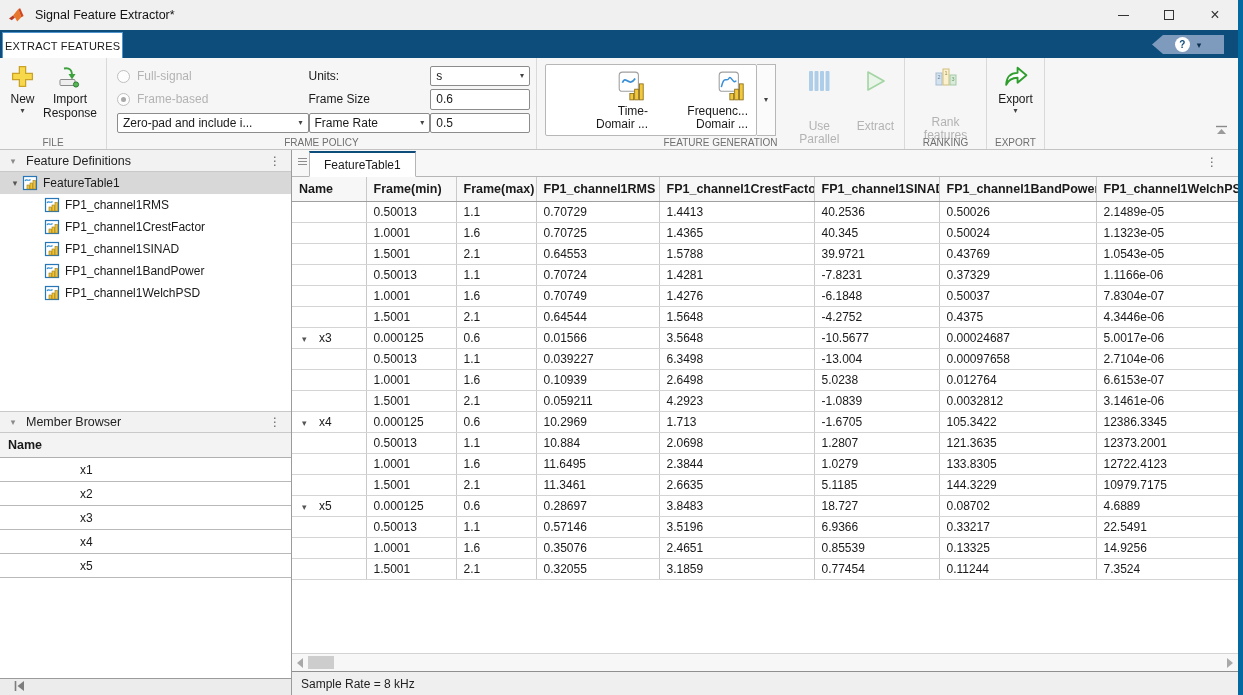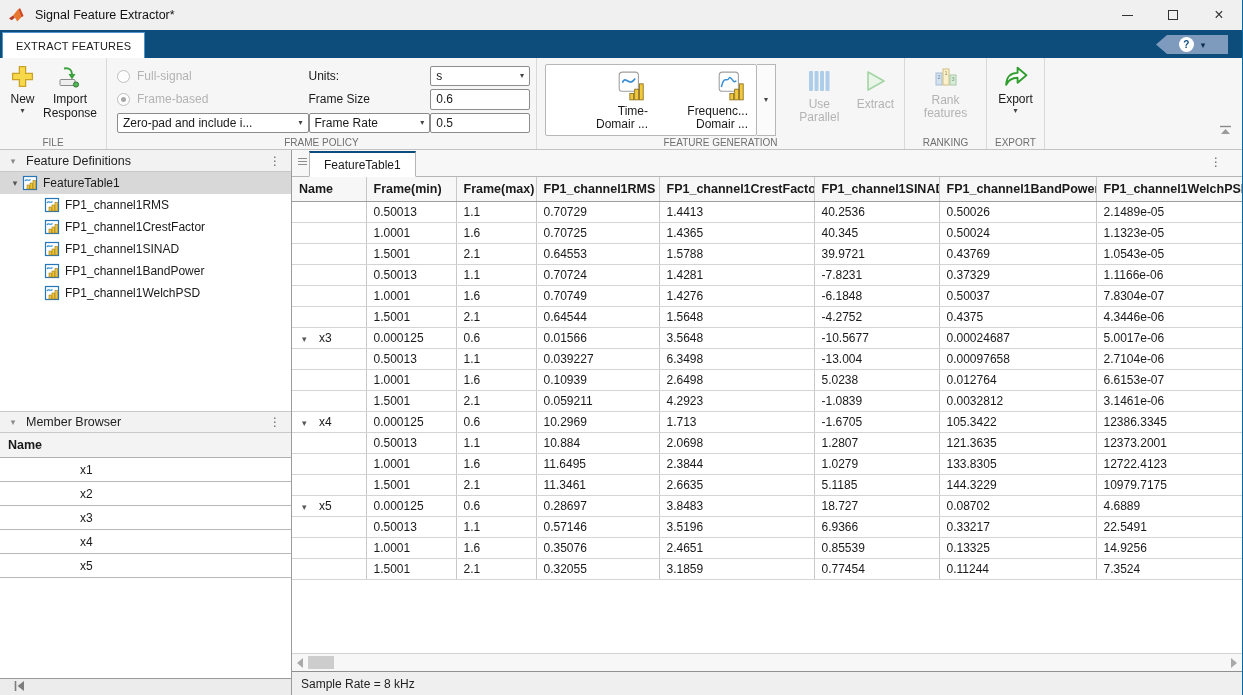--- a/index.html
+++ b/index.html
@@ -1,43 +1,43 @@
 <!DOCTYPE html>
 <html><head>
 <meta charset="utf-8">
 <style>
   * { box-sizing: border-box; margin: 0; padding: 0; }
   html,body { width:1243px; height:695px; overflow:hidden; }
   body { font-family:"Liberation Sans","DejaVu Sans",sans-serif; font-size:12px; color:#1a1a1a; background:#fff; }
-  .app { position:relative; width:1243px; height:695px; border-right:1px solid #0369a1; display:flex; flex-direction:column; }
+  .app { position:relative; width:1243px; height:695px; border-right:5px solid #0369a1; display:flex; flex-direction:column; }
 
   
   .titlebar { height:30px; background:#f0f0f0; display:flex; align-items:center; flex:0 0 auto; }
   .titlebar .logo { margin:0 8px 0 9px; display:flex; }
   .titlebar .title { font-size:12.5px; color:#111; }
   .win-controls { margin-left:auto; display:flex; height:100%; }
   .win-btn { width:46px; height:100%; display:flex; align-items:center; justify-content:center; color:#222; }
   .glyph-min { width:11px; height:0; border-top:1.6px solid #333; display:inline-block; }
   .glyph-max { width:10px; height:10px; border:1.4px solid #333; display:inline-block; }
   .glyph-close { font-size:16px; color:#333; line-height:1; }
 
   
   .ribbon-tabs { height:28px; background:#0c4d7c; display:flex; align-items:flex-end; position:relative; flex:0 0 auto; }
-  .ribbon-tab { margin-left:2px; height:26px; background:#fff; border:1px solid #4f94cd; border-bottom:none; padding:0 13px; display:flex; align-items:center; font-size:11px; color:#1a1a1a; letter-spacing:.2px; }
+  .ribbon-tab { margin-left:2px; height:26px; background:#fff; border:1px solid #4f94cd; border-bottom:none; padding:0 2px; display:flex; align-items:center; font-size:11px; color:#1a1a1a; letter-spacing:.2px; }
   .help-pill { position:absolute; right:14px; top:5px; width:72px; height:19px; background:#7e9bbd; clip-path:polygon(11px 0,100% 0,100% 100%,11px 100%,0 50%); display:flex; align-items:center; justify-content:center; gap:7px; }
   .help-circle { width:15px; height:15px; border-radius:50%; background:#fff; display:flex; align-items:center; justify-content:center; font-size:10px; font-weight:bold; color:#0c4d7c; }
   .help-arrow { font-size:9px; color:#0b2f4e; }
 
   
   .toolbar { height:92px; background:#f6f6f6; border-bottom:1px solid #c3c3c3; display:flex; flex:0 0 auto; }
   .tsection { position:relative; border-right:1px solid #d9d9d9; padding:4px 6px 16px 6px; display:flex; }
   .tsection-label { position:absolute; bottom:1px; left:0; right:0; text-align:center; font-size:10px; color:#6f6f6f; white-space:nowrap; }
   .tool-btn { display:flex; flex-direction:column; align-items:center; justify-content:flex-start; padding:2px 4px; gap:1px; }
   .tool-btn .lbl { font-size:12px; color:#1a1a1a; line-height:13px; text-align:center; }
-  .tool-btn .lbl.disabled { color:#b3b3b3; }
+  .tool-btn .lbl.disabled { color:#b3b3b3;margin-top:22px; }
   .dd-arrow { font-size:8px; color:#444; line-height:8px; }
 
   
   .fp-col { display:flex; flex-direction:column; gap:3px; padding-top:4px; }
   .fp-row { height:21px; display:flex; align-items:center; }
   .radio { width:13px; height:13px; border:1px solid #bfbfbf; border-radius:50%; background:#fdfdfd; margin-right:7px; position:relative; flex:0 0 auto; }
   .radio.checked::after { content:""; position:absolute; left:3px; top:3px; width:5px; height:5px; border-radius:50%; background:#a9a9a9; }
   .dis-label { color:#b3b3b3; }
   .combo { height:21px; background:#fff; border:1px solid #8c8c8c; border-radius:2px; display:flex; align-items:center; padding:0 5px; width:100%; }
   .combo .val { flex:1; white-space:nowrap; overflow:hidden; }

